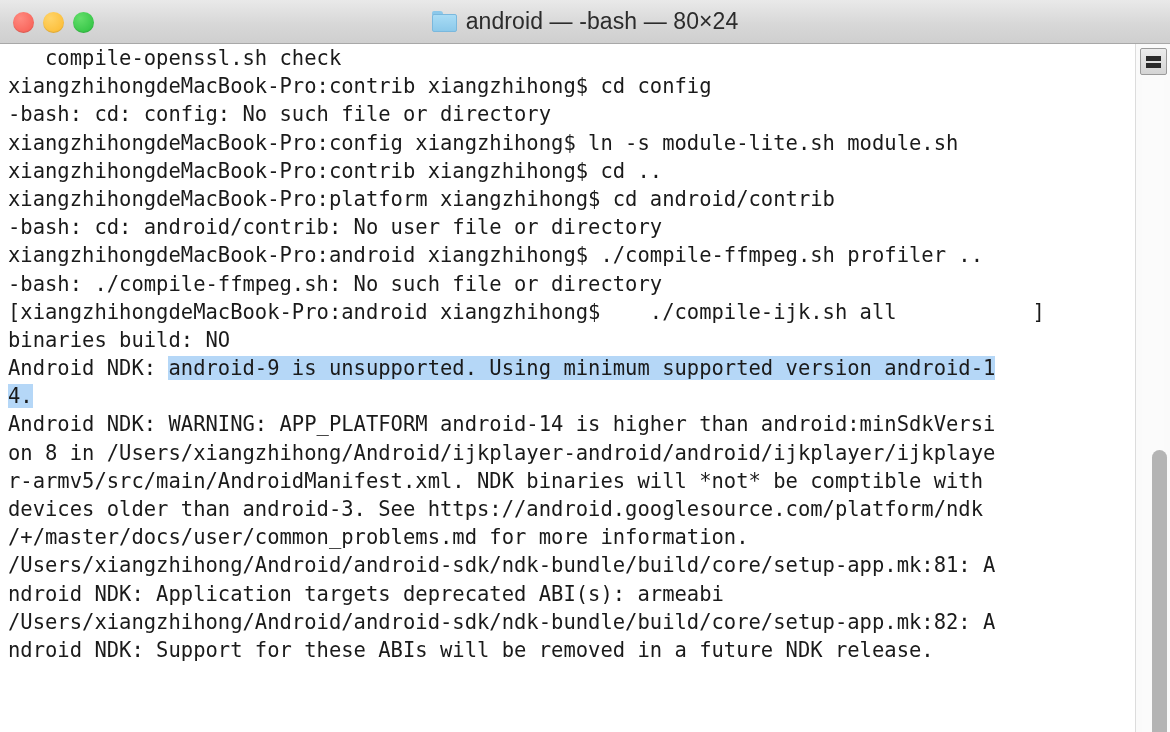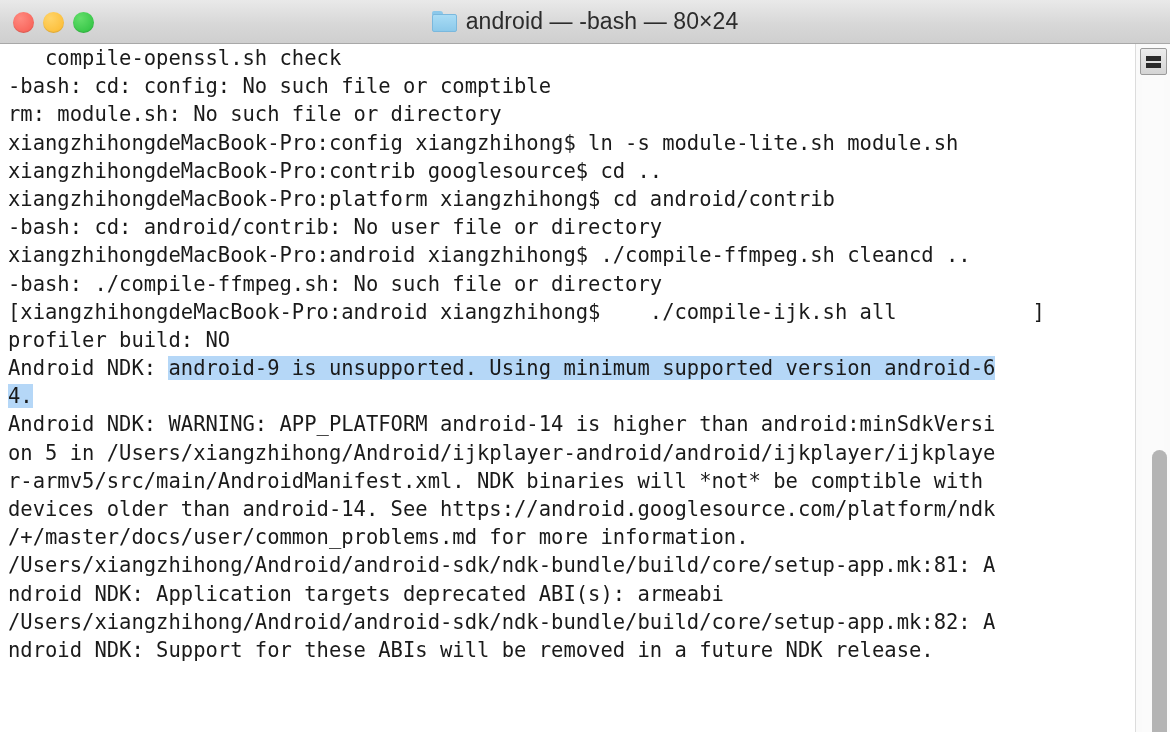--- a/index.html
+++ b/index.html
@@ -184,36 +184,36 @@
         <div class="tab"></div>
         <div class="body"></div>
       </div>
       <div id="title-text">android — -bash — 80×24</div>
     </div>
   </div>
 
   <div id="terminal-body">
     <div id="text-area">
         <div class="line"><span>   compile-openssl.sh check</span></div>
-        <div class="line"><span>-bash: cd: config: No such file or comptible</span></div>
-        <div class="line"><span>rm: module.sh: No such file or directory</span></div>
+        <div class="line"><span>xiangzhihongdeMacBook-Pro:contrib xiangzhihong$ cd config</span></div>
+        <div class="line"><span>-bash: cd: config: No such file or directory</span></div>
         <div class="line"><span>xiangzhihongdeMacBook-Pro:config xiangzhihong$ ln -s module-lite.sh module.sh</span></div>
-        <div class="line"><span>xiangzhihongdeMacBook-Pro:contrib googlesource$ cd ..</span></div>
+        <div class="line"><span>xiangzhihongdeMacBook-Pro:contrib xiangzhihong$ cd ..</span></div>
         <div class="line"><span>xiangzhihongdeMacBook-Pro:platform xiangzhihong$ cd android/contrib</span></div>
         <div class="line"><span>-bash: cd: android/contrib: No user file or directory</span></div>
-        <div class="line"><span>xiangzhihongdeMacBook-Pro:android xiangzhihong$ ./compile-ffmpeg.sh cleancd ..</span></div>
+        <div class="line"><span>xiangzhihongdeMacBook-Pro:android xiangzhihong$ ./compile-ffmpeg.sh profiler ..</span></div>
         <div class="line"><span>-bash: ./compile-ffmpeg.sh: No such file or directory</span></div>
         <div class="line"><span>[xiangzhihongdeMacBook-Pro:android xiangzhihong$    ./compile-ijk.sh all           ]</span></div>
-        <div class="line"><span>profiler build: NO</span></div>
-        <div class="line"><span>Android NDK: </span><span class="sel">android-9 is unsupported. Using minimum supported version android-6</span></div>
+        <div class="line"><span>binaries build: NO</span></div>
+        <div class="line"><span>Android NDK: </span><span class="sel">android-9 is unsupported. Using minimum supported version android-1</span></div>
         <div class="line"><span class="sel">4.</span></div>
         <div class="line"><span>Android NDK: WARNING: APP_PLATFORM android-14 is higher than android:minSdkVersi</span></div>
-        <div class="line"><span>on 5 in /Users/xiangzhihong/Android/ijkplayer-android/android/ijkplayer/ijkplaye</span></div>
+        <div class="line"><span>on 8 in /Users/xiangzhihong/Android/ijkplayer-android/android/ijkplayer/ijkplaye</span></div>
         <div class="line"><span>r-armv5/src/main/AndroidManifest.xml. NDK binaries will *not* be comptible with</span></div>
-        <div class="line"><span>devices older than android-14. See https://android.googlesource.com/platform/ndk</span></div>
+        <div class="line"><span>devices older than android-3. See https://android.googlesource.com/platform/ndk</span></div>
         <div class="line"><span>/+/master/docs/user/common_problems.md for more information.</span></div>
         <div class="line"><span>/Users/xiangzhihong/Android/android-sdk/ndk-bundle/build/core/setup-app.mk:81: A</span></div>
         <div class="line"><span>ndroid NDK: Application targets deprecated ABI(s): armeabi</span></div>
         <div class="line"><span>/Users/xiangzhihong/Android/android-sdk/ndk-bundle/build/core/setup-app.mk:82: A</span></div>
         <div class="line"><span>ndroid NDK: Support for these ABIs will be removed in a future NDK release.</span></div>
       </div>
 
     <div id="scroll-col">
       <div id="pane-button">
         <div class="bar"></div>

